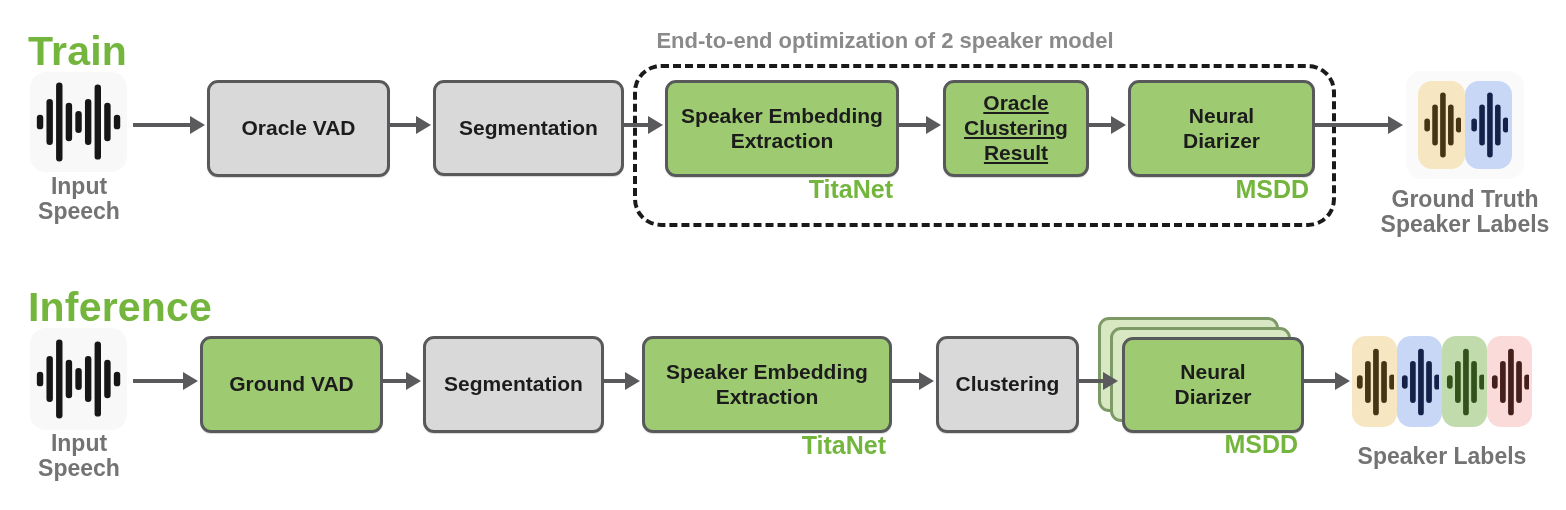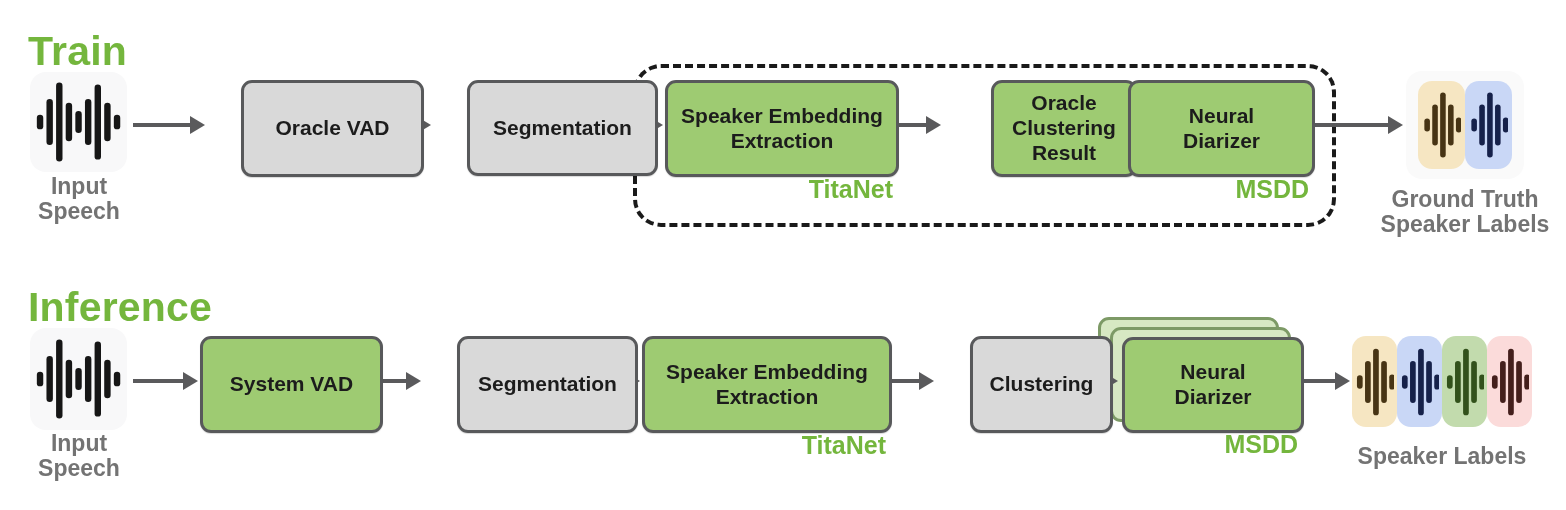--- a/index.html
+++ b/index.html
@@ -9,21 +9,21 @@
   }
   .heading{position:absolute;font-size:41px;color:var(--green);letter-spacing:.2px;}
   .caption{position:absolute;color:var(--gray-text);font-size:22px;text-align:center;white-space:pre-line;line-height:1.12;}
   .nowrap{white-space:nowrap;transform:translateX(-50%);}
   .box{
     position:absolute;border:3px solid var(--box-border);border-radius:11px;
     display:flex;align-items:center;justify-content:center;text-align:center;
     font-size:21px;line-height:1.18;white-space:pre-line;color:#1c1c1c;z-index:3;
     box-shadow:0 1px 1px rgba(0,0,0,.15);
   }
-  .gray{background:var(--box-gray);margin-left:34px;}
+  .gray{background:var(--box-gray);}
   .green{background:var(--box-green);}
   .stackcard{
     position:absolute;border:3px solid var(--stack-border);border-radius:11px;
     background:var(--stack-fill);z-index:1;
   }
   .sublabel{position:absolute;color:var(--green);font-size:25px;text-align:right;z-index:3;}
   .dashedbox{position:absolute;border:4px dashed #1a1a1a;border-radius:28px;z-index:0;}
   .arrow{position:absolute;height:18px;z-index:2;}
   .arrow::before{content:'';position:absolute;left:0;right:11px;top:7px;height:4px;background:var(--arrow);}
   .arrow::after{content:'';position:absolute;right:0;top:0;width:0;height:0;
@@ -67,29 +67,30 @@
   <div class="arrow" style="left:133px;top:116px;width:72px;"></div>
 
   <div class="box gray" style="left:207px;top:80px;width:177px;height:91px;">Oracle VAD</div>
 
   <div class="arrow" style="left:386px;top:116px;width:45px;"></div>
 
   <div class="box gray" style="left:433px;top:80px;width:185px;height:90px;">Segmentation</div>
 
   <div class="arrow" style="left:620px;top:116px;width:43px;"></div>
 
+  <div class="caption nowrap" style="left:885px;top:29px;">End-to-end optimization of 2 speaker model</div>
   <div class="dashedbox" style="left:633px;top:64px;width:695px;height:155px;"></div>
 
   <div class="box green" style="left:665px;top:80px;width:228px;height:91px;">Speaker Embedding
 Extraction</div>
   <div class="sublabel" style="left:665px;top:175px;width:228px;">TitaNet</div>
 
   <div class="arrow" style="left:895px;top:116px;width:46px;"></div>
 
-  <div class="box green" style="left:991px;top:80px;width:140px;height:91px;">Oracle
+  <div class="box green" style="left:943px;top:80px;width:140px;height:91px;text-decoration:underline;">Oracle
 Clustering
 Result</div>
 
   <div class="arrow" style="left:1085px;top:116px;width:41px;"></div>
 
   <div class="box green" style="left:1128px;top:80px;width:181px;height:91px;">Neural
 Diarizer</div>
   <div class="sublabel" style="left:1128px;top:175px;width:181px;">MSDD</div>
 
   <div class="arrow" style="left:1309px;top:116px;width:94px;"></div>
@@ -132,21 +133,21 @@
         <rect x="65" y="7" width="7" height="82" rx="3.5"></rect>
         <rect x="75.5" y="27" width="7" height="42" rx="3.5"></rect>
         <rect x="86" y="40" width="7" height="16" rx="3.5"></rect>
       </svg>
   </div>
   <div class="io-label" style="left:0px;top:431px;width:158px;">Input
 Speech</div>
 
   <div class="arrow" style="left:133px;top:372px;width:65px;"></div>
 
-  <div class="box green" style="left:200px;top:336px;width:177px;height:91px;">System VAD</div>
+  <div class="box green" style="left:200px;top:336px;width:177px;height:91px;">Ground VAD</div>
 
   <div class="arrow" style="left:379px;top:372px;width:42px;"></div>
 
   <div class="box gray" style="left:423px;top:336px;width:175px;height:91px;">Segmentation</div>
 
   <div class="arrow" style="left:600px;top:372px;width:40px;"></div>
 
   <div class="box green" style="left:642px;top:336px;width:244px;height:91px;">Speaker Embedding
 Extraction</div>
   <div class="sublabel" style="left:642px;top:431px;width:244px;">TitaNet</div>

